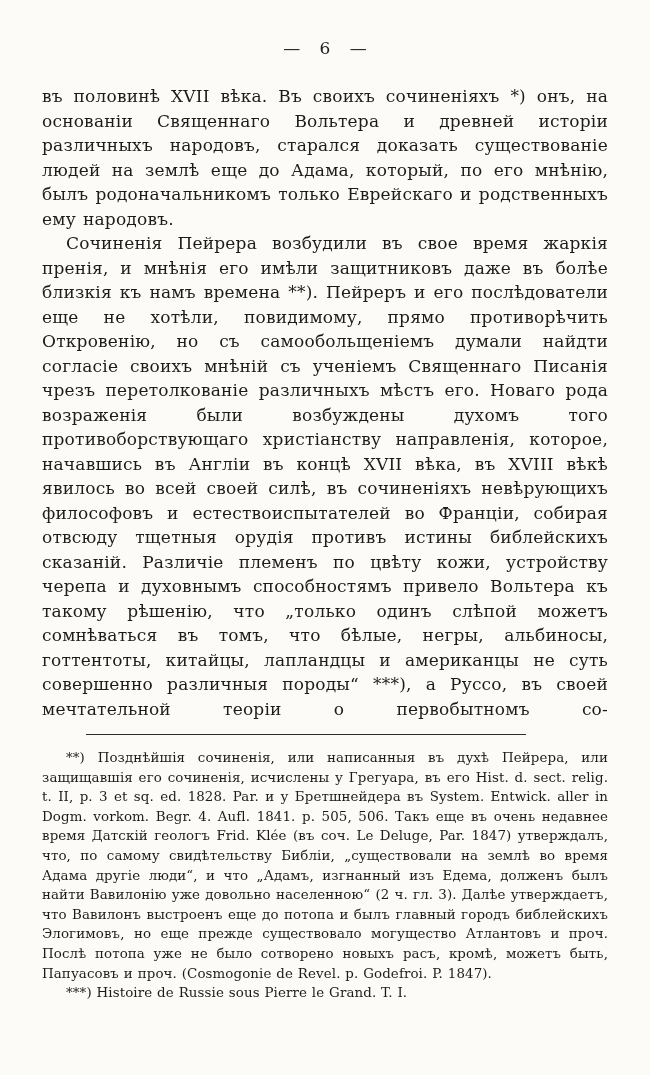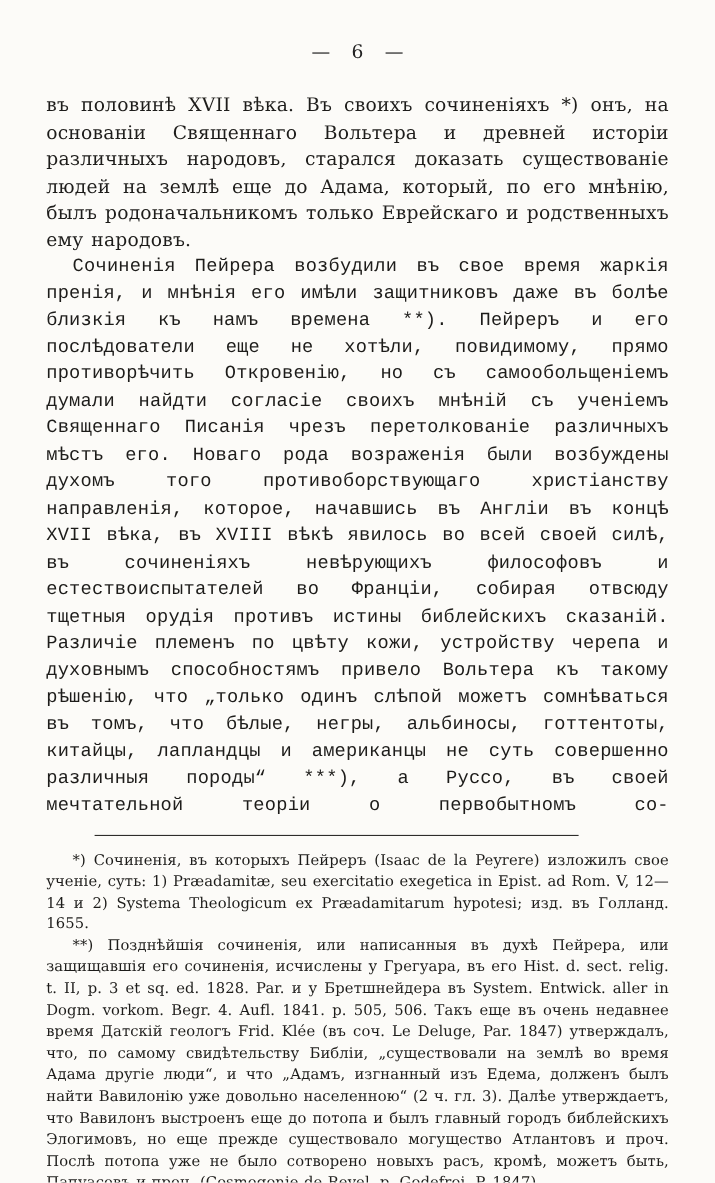--- a/index.html
+++ b/index.html
@@ -25,21 +25,21 @@
     color: #222;
   }
   .body-text p {
     font-size: 17px;
     line-height: 24.5px;
     text-align: justify;
     letter-spacing: 0.2px;
     word-spacing: 1.5px;
   }
   .body-text p.indent { text-indent: 24px; }
-  .body-text p.justify-last { text-align-last: justify; font-family: Liberation Mono, monospace; }
+  .body-text p.justify-last { text-align-last: justify; }
   .footnote-rule {
     border: none;
     border-top: 1px solid #2e2d2b;
     width: 440px;
     margin: 13px 0 13px 44px;
     height: 0;
   }
   .footnotes p {
     font-size: 13.4px;
     line-height: 19.6px;
@@ -57,18 +57,17 @@
   <div class="page-number">— 6 —</div>
 
   <div class="body-text">
     <p class="para">въ половинѣ XVII вѣка. Въ своихъ сочиненіяхъ *) онъ, на основаніи Священнаго Вольтера и древней исторіи различныхъ народовъ, старался доказать существованіе людей на землѣ еще до Адама, который, по его мнѣнію, былъ родоначальникомъ только Еврейскаго и родственныхъ ему народовъ.</p>
     <p class="para indent justify-last">Сочиненія Пейрера возбудили въ свое время жаркія пренія, и мнѣнія его имѣли защитниковъ даже въ болѣе близкія къ намъ времена **). Пейреръ и его послѣдователи еще не хотѣли, повидимому, прямо противорѣчить Откровенію, но съ самообольщеніемъ думали найдти согласіе своихъ мнѣній съ ученіемъ Священнаго Писанія чрезъ перетолкованіе различныхъ мѣстъ его. Новаго рода возраженія были возбуждены духомъ того противоборствующаго христіанству направленія, которое, начавшись въ Англіи въ концѣ XVII вѣка, въ XVIII вѣкѣ явилось во всей своей силѣ, въ сочиненіяхъ невѣрующихъ философовъ и естествоиспытателей во Франціи, собирая отвсюду тщетныя орудія противъ истины библейскихъ сказаній. Различіе племенъ по цвѣту кожи, устройству черепа и духовнымъ способностямъ привело Вольтера къ такому рѣшенію, что „только одинъ слѣпой можетъ сомнѣваться въ томъ, что бѣлые, негры, альбиносы, готтентоты, китайцы, лапландцы и американцы не суть совершенно различныя породы“ ***), а Руссо, въ своей мечтательной теоріи о первобытномъ со-</p>
   </div>
 
   <hr class="footnote-rule">
 
   <div class="footnotes">
-    <p class="footnote">*) Сочиненія, въ которыхъ Пейреръ (Isaac de la Peyrere) изложилъ свое ученіе, суть: 1) Præadamitæ, seu exercitatio exegetica in Epist. ad Rom. V, 12—14 и 2) Systema Theologicum ex Præadamitarum hypotesi; изд. въ Голланд. 1655.</p>
     <p class="footnote">**) Позднѣйшія сочиненія, или написанныя въ духѣ Пейрера, или защищавшія его сочиненія, исчислены у Грегуара, въ его Hist. d. sect. relig. t. II, p. 3 et sq. ed. 1828. Par. и у Бретшнейдера въ System. Entwick. aller in Dogm. vorkom. Begr. 4. Aufl. 1841. p. 505, 506. Такъ еще въ очень недавнее время Датскій геологъ Frid. Klée (въ соч. Le Deluge, Par. 1847) утверждалъ, что, по самому свидѣтельству Библіи, „существовали на землѣ во время Адама другіе люди“, и что „Адамъ, изгнанный изъ Едема, долженъ былъ найти Вавилонію уже довольно населенною“ (2 ч. гл. 3). Далѣе утверждаетъ, что Вавилонъ выстроенъ еще до потопа и былъ главный городъ библейскихъ Элогимовъ, но еще прежде существовало могущество Атлантовъ и проч. Послѣ потопа уже не было сотворено новыхъ расъ, кромѣ, можетъ быть, Папуасовъ и проч. (Cosmogonie de Revel. p. Godefroi. P. 1847).</p>
     <p class="footnote">***) Histoire de Russie sous Pierre le Grand. T. I.</p>
   </div>
 
 </div>
 
 </body></html>

